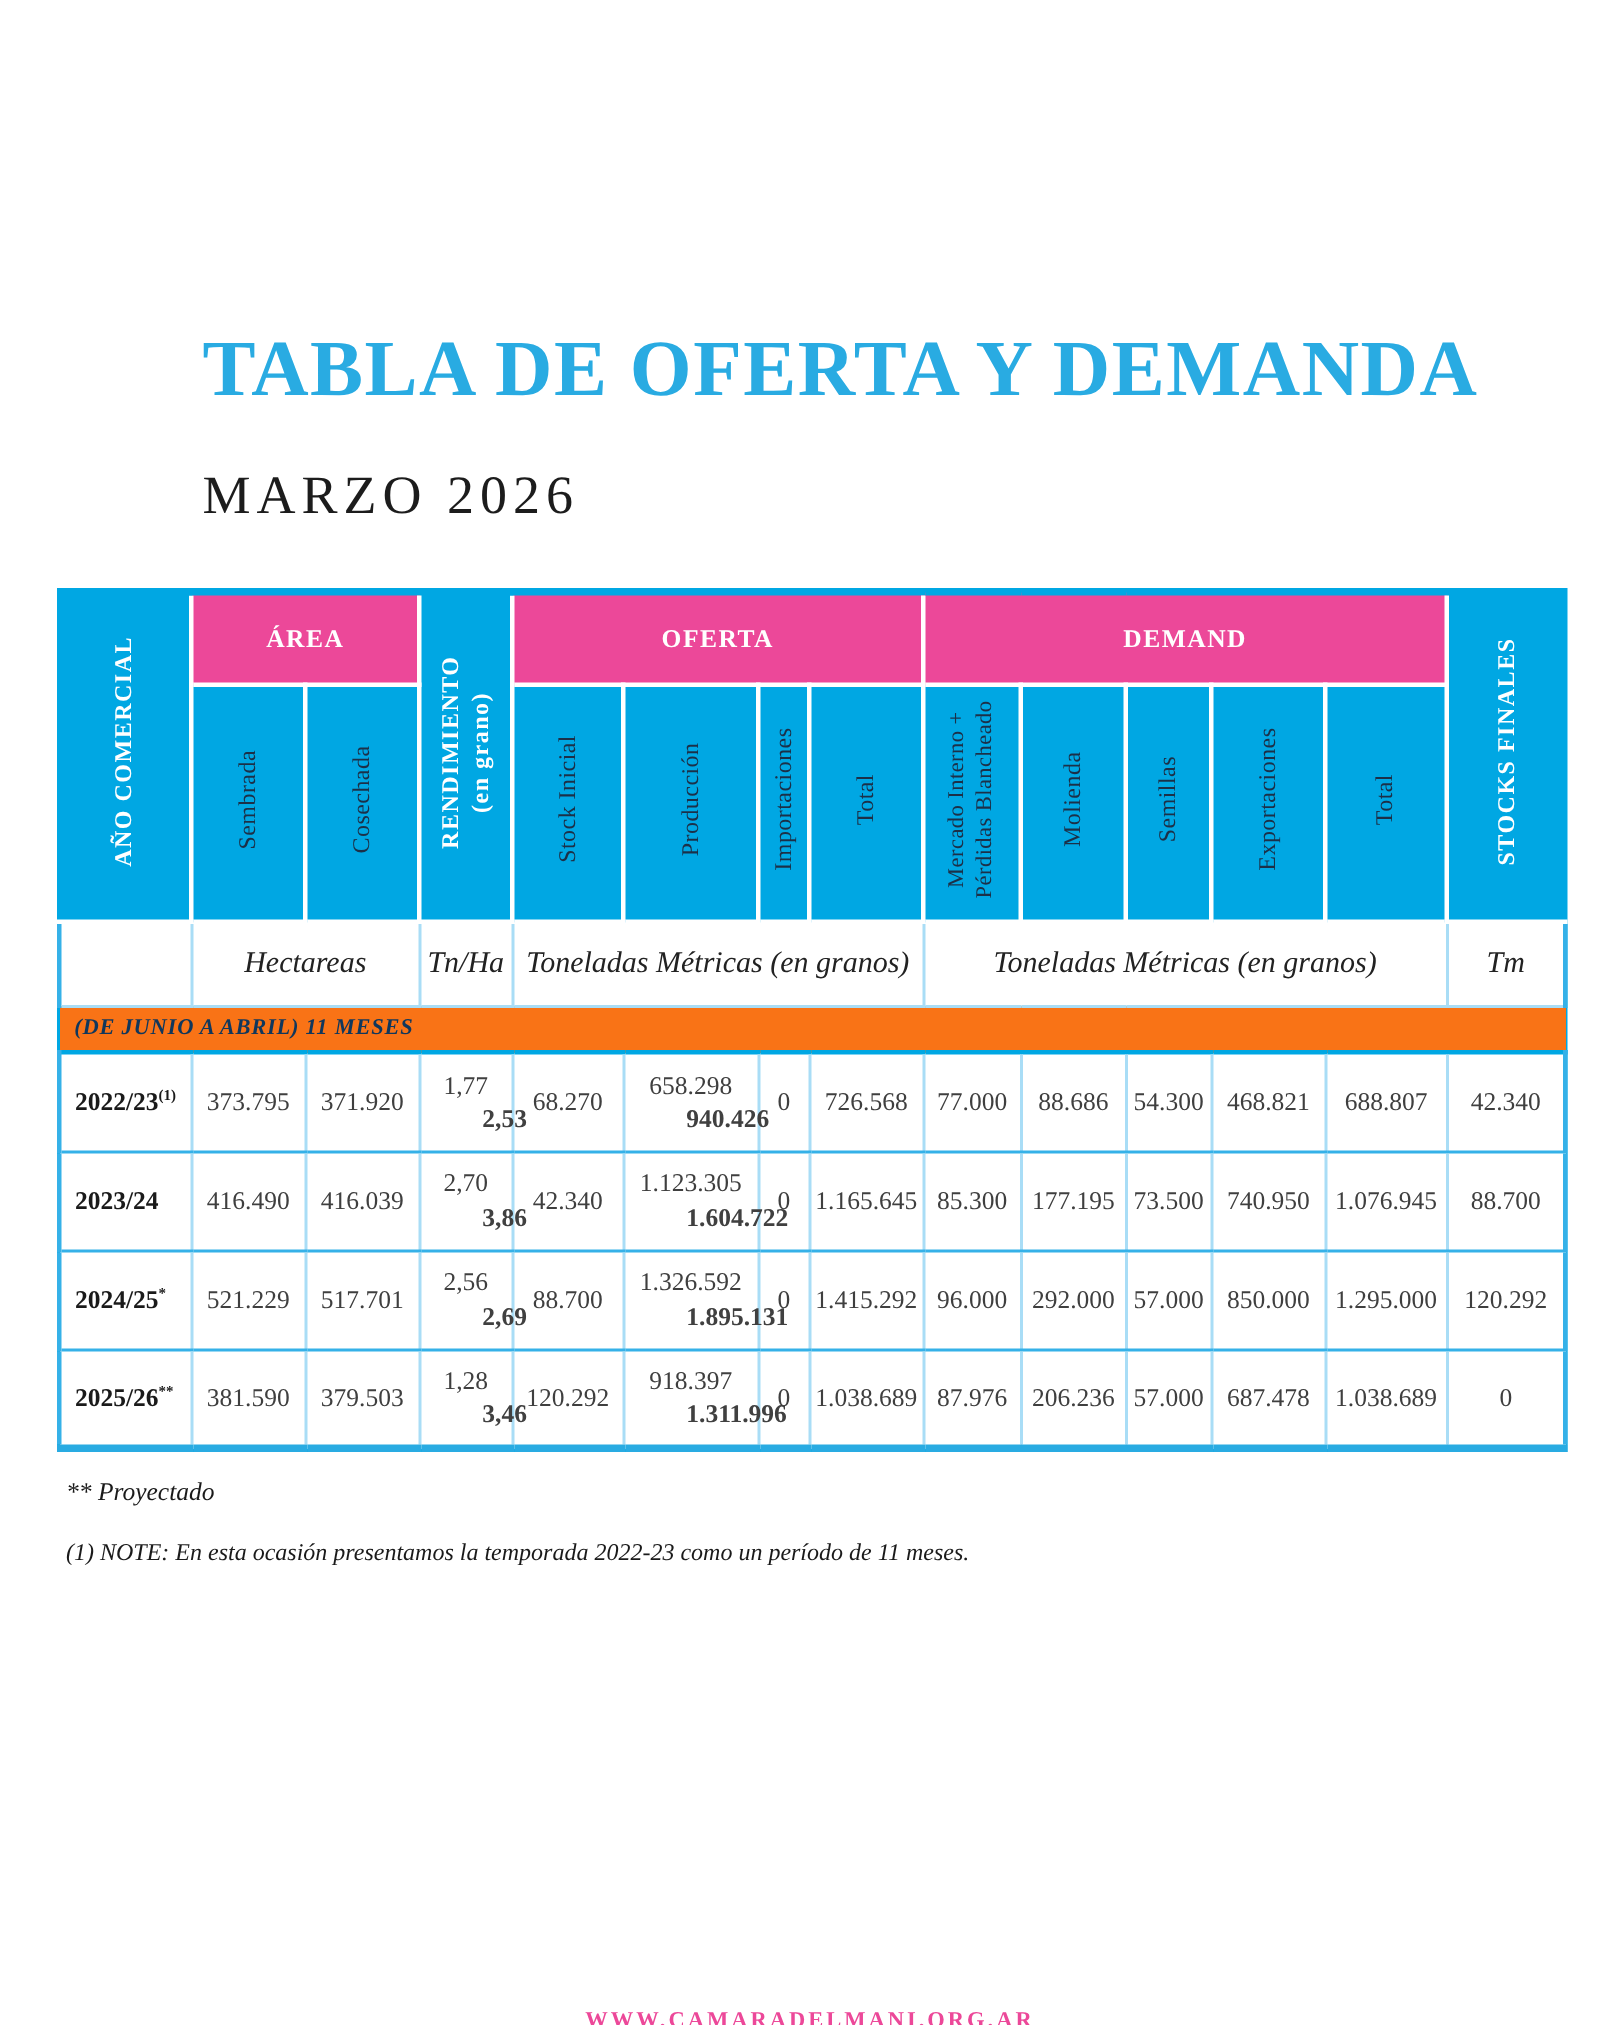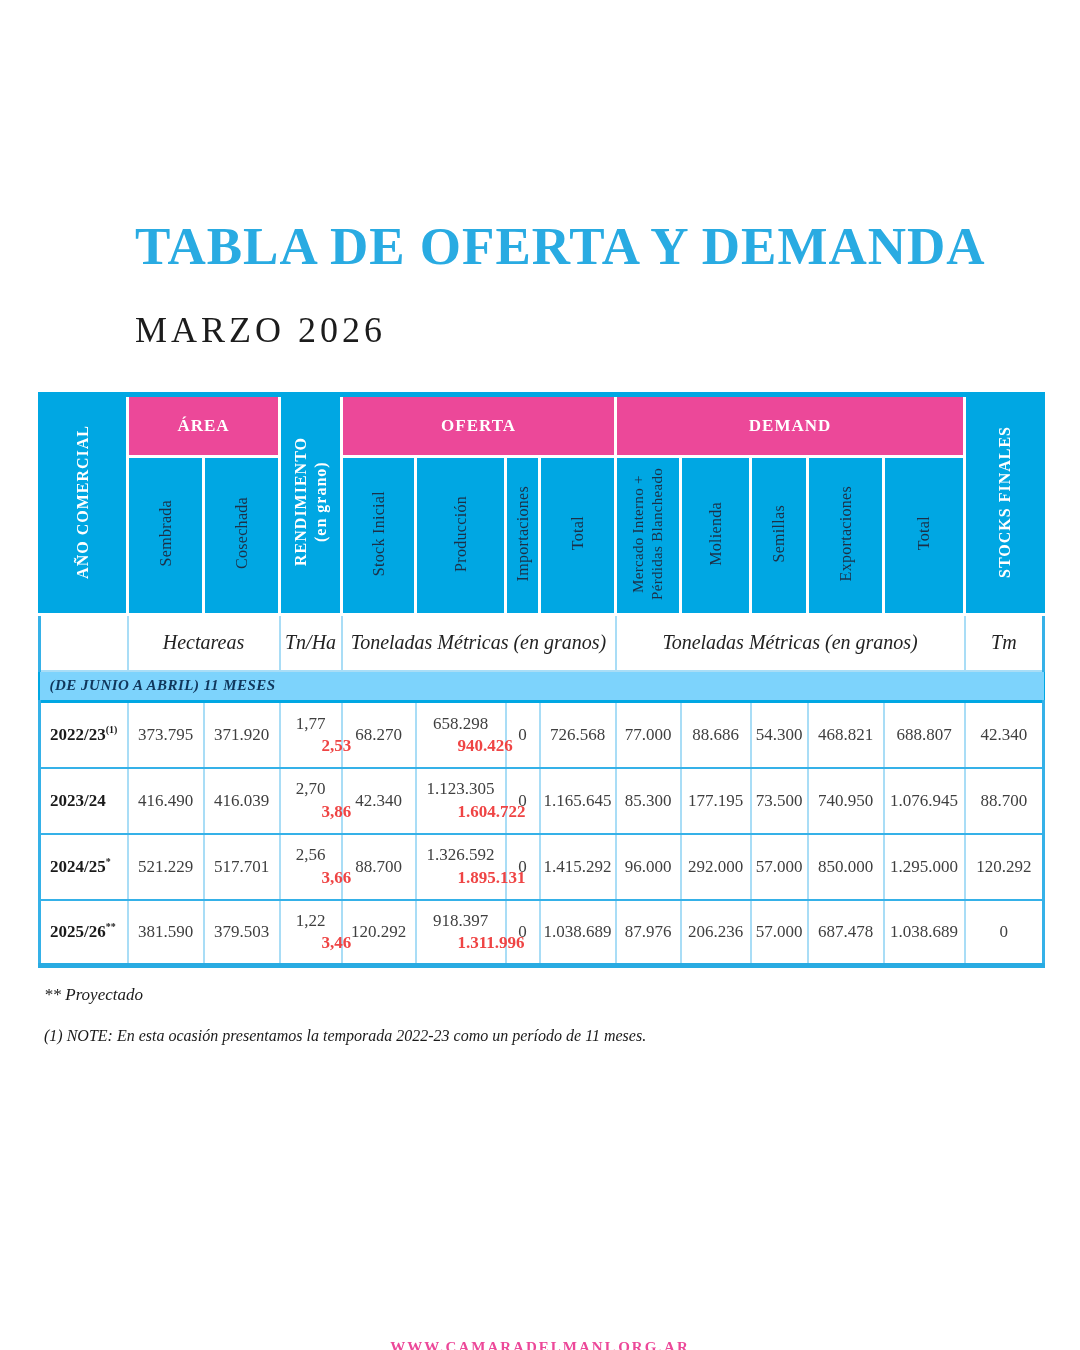--- a/index.html
+++ b/index.html
@@ -51,42 +51,42 @@
   .units-row td {
     height:56px; background:#ffffff; color:#222222;
     font-style:italic; font-size:20px; font-weight:400;
     border:2px solid #A9DDF6; border-top:3px solid #ffffff;
   }
   .units-row td.first { border-left:3px solid #35B1E8; }
   .units-row td.last  { border-right:3px solid #35B1E8;margin-left:24px; }
 
   
   .period-row td {
-    height:31px; background:#7dd3fc; border:none;
+    height:31px; background:#f97316; border:none;
     color:#10375C; font-style:italic; font-weight:700; font-size:15px;
     letter-spacing:0.5px; text-align:left; padding-left:10px;
   }
 
   
   tbody td {
     height:66px; background:#ffffff; color:#3F3F3F; font-size:17px;
     border-left:2px solid #A9DDF6; border-right:2px solid #A9DDF6;
     border-top:2px solid #35B1E8; border-bottom:2px solid #35B1E8;
   }
   tbody td:first-child { border-left:3px solid #35B1E8; }
   tbody td:last-child  { border-right:3px solid #35B1E8; }
   tbody tr:first-child td { border-top:3px solid #00A7E3; }
   tbody tr:last-child td  { border-bottom:5px solid #29ABE2; }
 
   td.year {
     text-align:left; padding-left:9px; font-weight:700; color:#1a1a1a;
   }
   td.year sup { font-size:10px; vertical-align:super; font-weight:700; }
   td.dual span { display:block; line-height:1.3; }
-  .v-red { color:#ef4444; font-weight:700;padding-left:41px; }
+  .v-red { color:#404040; font-weight:700;padding-left:41px; }
 
   
   .footnotes {
     position:absolute; left:44px; top:984px; color:#1a1a1a; font-style:italic;
   }
   .footnotes p { font-size:17px; font-weight:500; line-height:1.35; }
   .footnotes p.note { margin-top:18px; font-size:16px; font-weight:400; }
 
   
   .site {
@@ -201,42 +201,42 @@
         <td>740.950</td>
         <td>1.076.945</td>
         <td>88.700</td>
       </tr>
       <tr>
         <td class="year"><span>2024/25</span><sup>*</sup></td>
         <td>521.229</td>
         <td>517.701</td>
         <td class="dual">
             <span>2,56</span>
-            <span class="v-red">3,66</span>
+            <span class="v-red">2,69</span>
           </td>
         <td>88.700</td>
         <td class="dual">
             <span>1.326.592</span>
             <span class="v-red">1.895.131</span>
           </td>
         <td>0</td>
         <td>1.415.292</td>
         <td>96.000</td>
         <td>292.000</td>
         <td>57.000</td>
         <td>850.000</td>
         <td>1.295.000</td>
         <td>120.292</td>
       </tr>
       <tr>
         <td class="year"><span>2025/26</span><sup>**</sup></td>
         <td>381.590</td>
         <td>379.503</td>
         <td class="dual">
-            <span>1,22</span>
+            <span>1,28</span>
             <span class="v-red">3,46</span>
           </td>
         <td>120.292</td>
         <td class="dual">
             <span>918.397</span>
             <span class="v-red">1.311.996</span>
           </td>
         <td>0</td>
         <td>1.038.689</td>
         <td>87.976</td>

